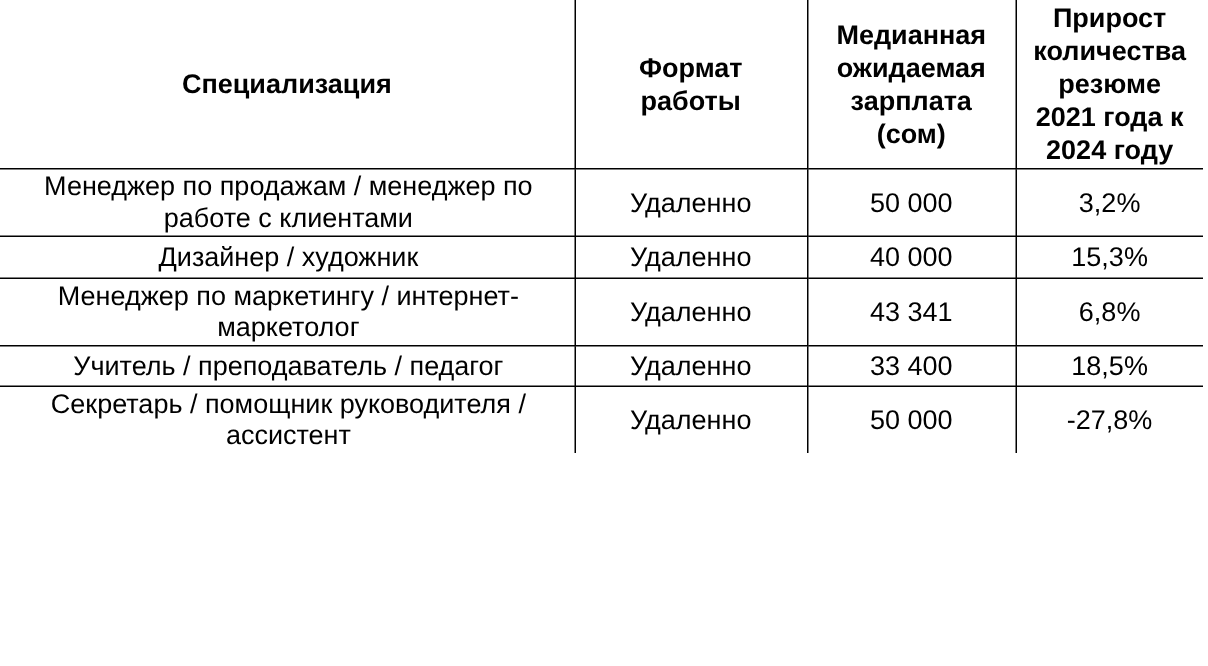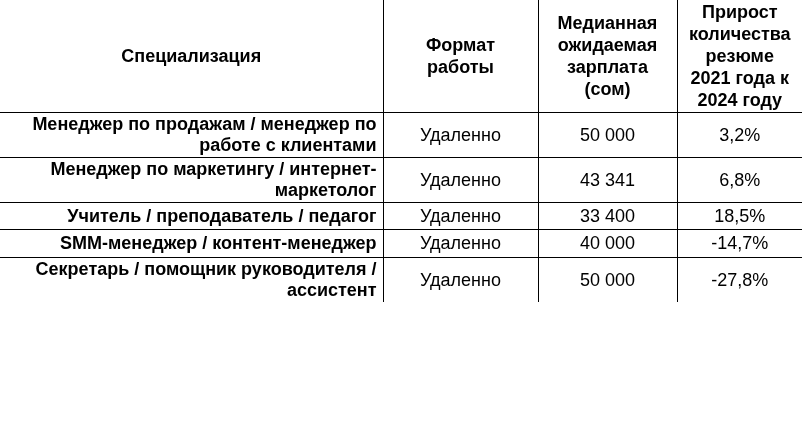--- a/index.html
+++ b/index.html
@@ -37,24 +37,23 @@
   .spec-table tbody tr:last-child > * { border-bottom: none; }
 
   .spec-table th {
     font-weight: bold;
     text-align: center;
     line-height: 22px;
     padding: 1px 10px;
   }
   .spec-table td { text-align: center; }
   .spec-table td.spec {
-    text-align: right;
+    text-align: center;
     padding-left: 8px;
     padding-right: 6px;
-    font-weight: bold;
   }
 
   tr.rh  { height: 110px; }
   tr.h42 { height: 42px; }
   tr.h28 { height: 28px; }
   tr.h44 { height: 44px; }
   tr.h43 { height: 43px; }
   tr.h27 { height: 27px; }
   tr.h38 { height: 38px; }
 </style>
@@ -77,38 +76,38 @@
         <th>Прирост количества резюме 2021 года к 2024 году</th>
       </tr>
     </thead>
     <tbody>
       <tr class="h42">
         <td class="spec">Менеджер по продажам / менеджер по работе с клиентами</td>
         <td>Удаленно</td>
         <td>50 000</td>
         <td>3,2%</td>
       </tr>
+      <tr class="h28">
+        <td class="spec">Дизайнер / художник</td>
+        <td>Удаленно</td>
+        <td>40 000</td>
+        <td>15,3%</td>
+      </tr>
       <tr class="h43">
         <td class="spec">Менеджер по маркетингу / интернет-маркетолог</td>
         <td>Удаленно</td>
         <td>43 341</td>
         <td>6,8%</td>
       </tr>
       <tr class="h27">
         <td class="spec">Учитель / преподаватель / педагог</td>
         <td>Удаленно</td>
         <td>33 400</td>
         <td>18,5%</td>
       </tr>
-      <tr class="h28">
-        <td class="spec">SMM-менеджер / контент-менеджер</td>
-        <td>Удаленно</td>
-        <td>40 000</td>
-        <td>-14,7%</td>
-      </tr>
       <tr class="h38">
         <td class="spec">Секретарь / помощник руководителя / ассистент</td>
         <td>Удаленно</td>
         <td>50 000</td>
         <td>-27,8%</td>
       </tr>
     </tbody>
   </table>
 </div>
 

